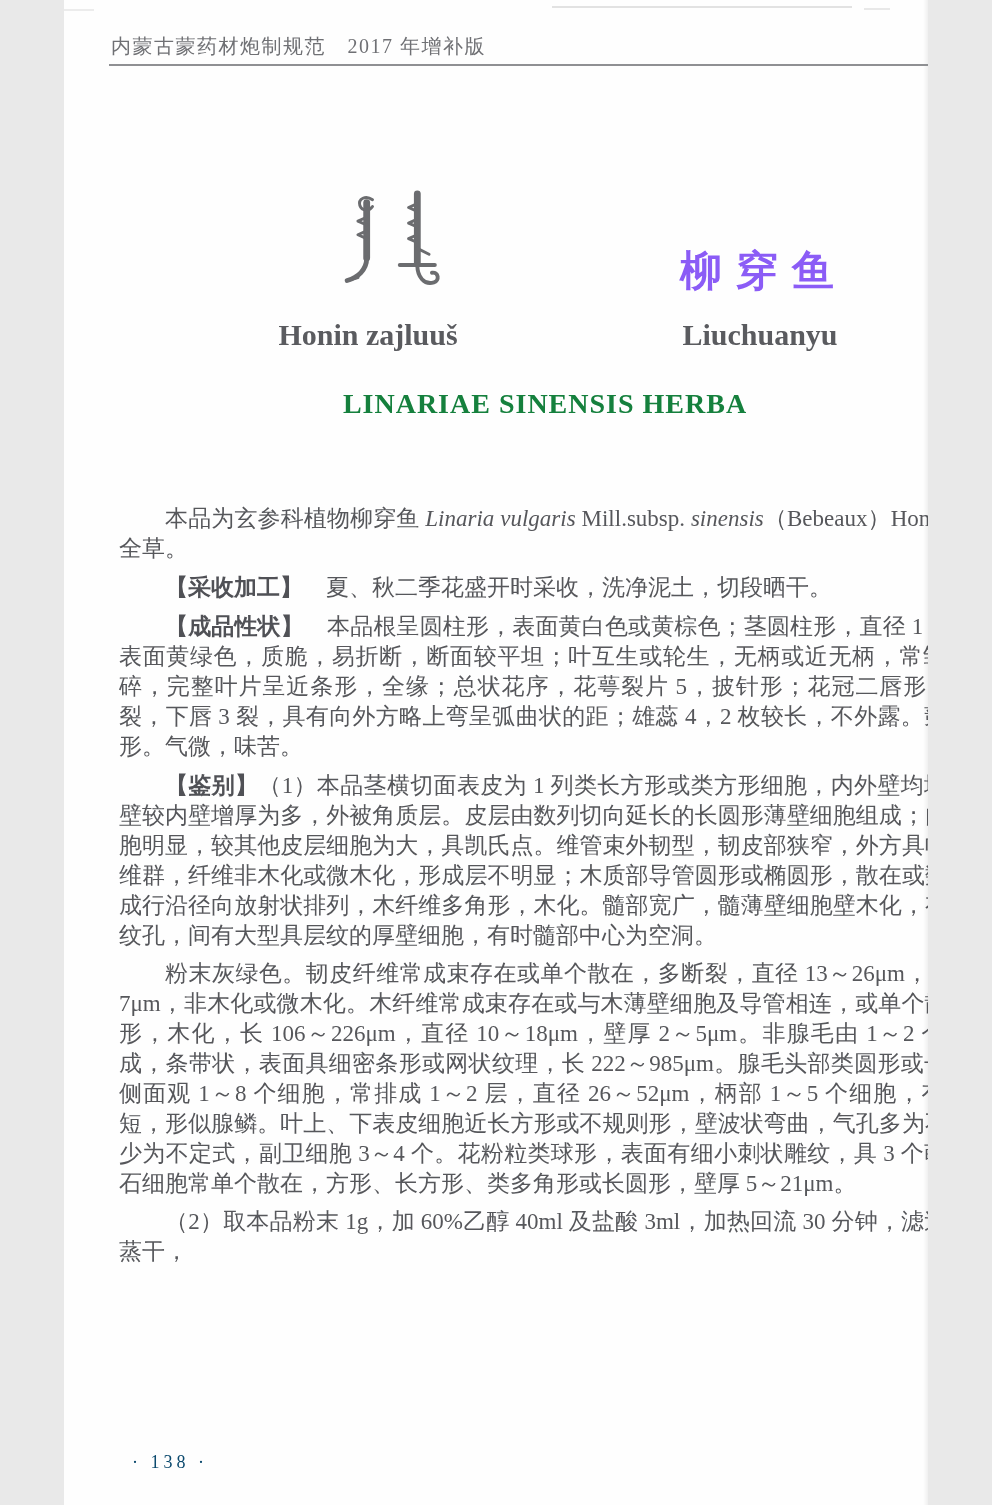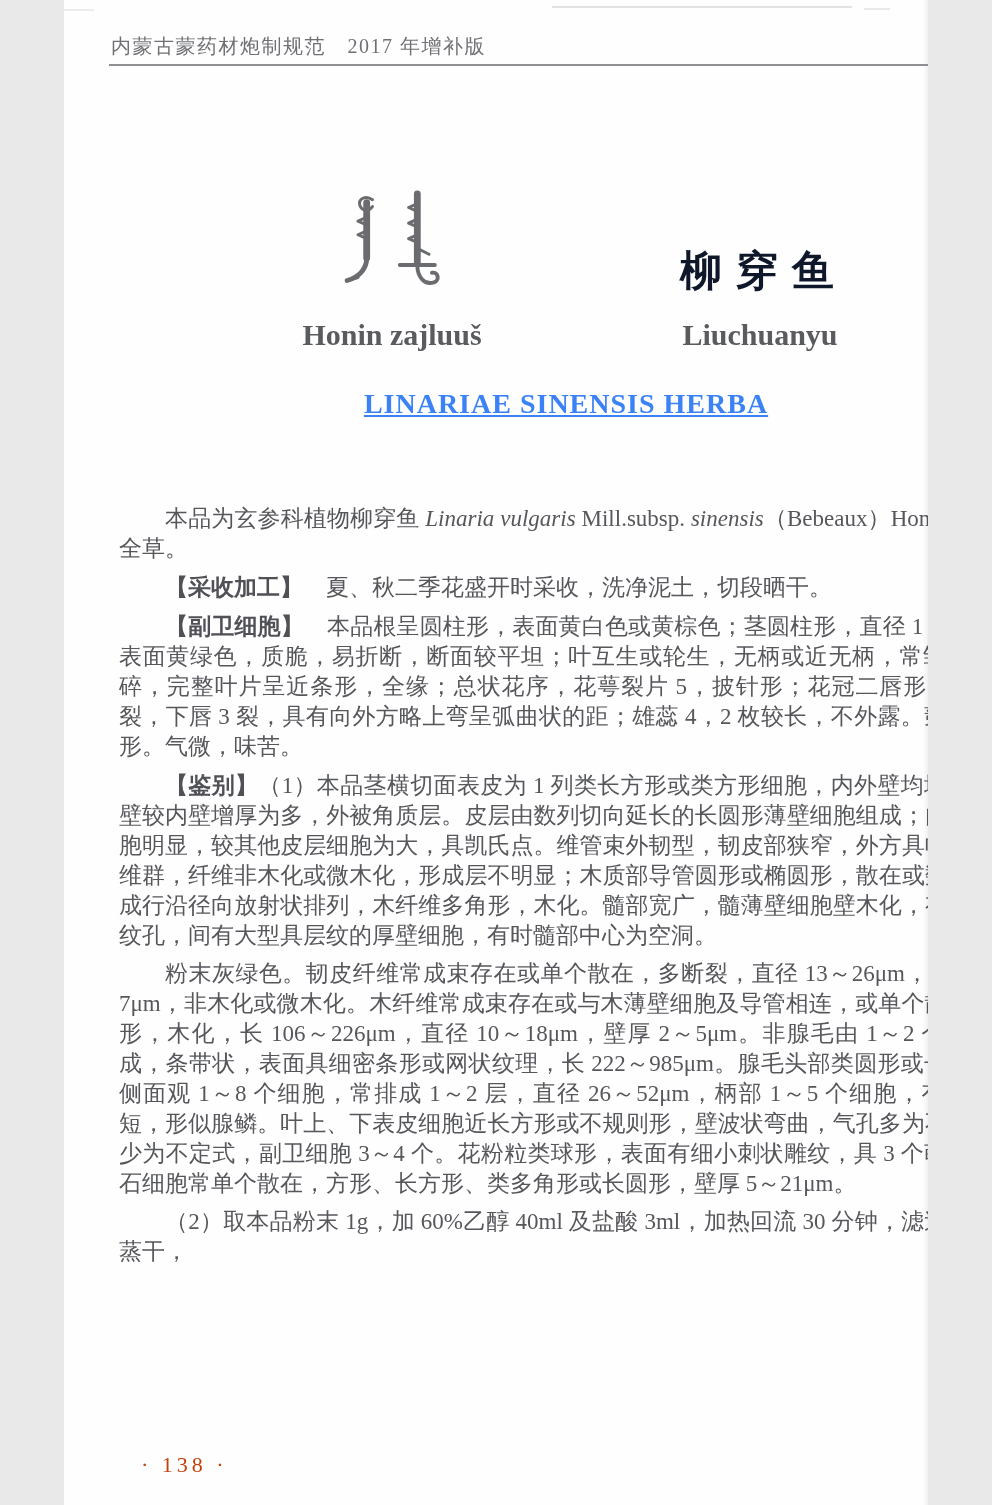--- a/index.html
+++ b/index.html
@@ -52,46 +52,45 @@
     width: 132px; height: 112px;
   }
 
   .cn-title {
     position: absolute;
     left: 700px; top: 243px;
     transform: translateX(-50%);
     font-size: 42px;
     font-weight: 700;
     letter-spacing: 14px;
-    color: #0f172a;
+    color: #8b5cf6;
     white-space: nowrap;
   }
 
   .translit {
     position: absolute;
     top: 318px;
     transform: translateX(-50%);
     font-size: 30px;
     font-weight: 700;
     color: #5a5b5f;
     white-space: nowrap;
   }
-  .translit.mong { left: 304px; margin-left: 24px; }
+  .translit.mong { left: 304px; }
   .translit.piny { left: 696px; }
 
   .latin-name {
     position: absolute;
-    left: 502px; top: 388px;
+    left: 481px; top: 388px;
     transform: translateX(-50%);
     font-size: 28px;
     font-weight: 700;
     letter-spacing: 1px;
-    color: #3b82f6;
+    color: #15803d;
     white-space: nowrap;
-    text-decoration: underline;
   }
 
   .body-text {
     position: absolute;
     left: 47px; top: 496px;
     width: 914px;
   }
   .body-text p.para {
     margin: 8px;
     font-size: 23px;
@@ -102,24 +101,24 @@
   }
   .seg-bold {
     font-family: "Liberation Sans", sans-serif;
     font-weight: 700;
     color: #505156;
   }
   .seg-italic { font-style: italic; }
 
   .page-number {
     position: absolute;
-    left: 77px; top: 1452px;
-    font-size: 22px;
+    left: 68px; top: 1452px;
+    font-size: 18px;
     letter-spacing: 4px;
-    color: #c2410c;
+    color: #0c4a6e;
     white-space: pre;
   }
 
   .mong-stroke {
     stroke: #6b6c6f;
     fill: none;
     stroke-linecap: round;
     stroke-linejoin: round;
   }
 </style>
@@ -159,21 +158,21 @@
 
   <div class="translit mong">Honin zajluuš</div>
 
   <div class="translit piny">Liuchuanyu</div>
 
   <div class="latin-name">LINARIAE SINENSIS HERBA</div>
 
   <div class="body-text">
       <p class="para"><span>本品为玄参科植物柳穿鱼 </span><span class="seg-italic">Linaria vulgaris</span><span> Mill.subsp. </span><span class="seg-italic">sinensis</span><span>（Bebeaux）Hong 的干燥全草。</span></p>
       <p class="para"><span class="seg-bold">【采收加工】</span><span>　夏、秋二季花盛开时采收，洗净泥土，切段晒干。</span></p>
-      <p class="para"><span class="seg-bold">【副卫细胞】</span><span>　本品根呈圆柱形，表面黄白色或黄棕色；茎圆柱形，直径 1～5mm，表面黄绿色，质脆，易折断，断面较平坦；叶互生或轮生，无柄或近无柄，常皱缩、破碎，完整叶片呈近条形，全缘；总状花序，花萼裂片 5，披针形；花冠二唇形，上唇 2 裂，下唇 3 裂，具有向外方略上弯呈弧曲状的距；雄蕊 4，2 枚较长，不外露。蒴果卵球形。气微，味苦。</span></p>
+      <p class="para"><span class="seg-bold">【成品性状】</span><span>　本品根呈圆柱形，表面黄白色或黄棕色；茎圆柱形，直径 1～5mm，表面黄绿色，质脆，易折断，断面较平坦；叶互生或轮生，无柄或近无柄，常皱缩、破碎，完整叶片呈近条形，全缘；总状花序，花萼裂片 5，披针形；花冠二唇形，上唇 2 裂，下唇 3 裂，具有向外方略上弯呈弧曲状的距；雄蕊 4，2 枚较长，不外露。蒴果卵球形。气微，味苦。</span></p>
       <p class="para"><span class="seg-bold">【鉴别】</span><span>（1）本品茎横切面表皮为 1 列类长方形或类方形细胞，内外壁均增厚，外壁较内壁增厚为多，外被角质层。皮层由数列切向延长的长圆形薄壁细胞组成；内皮层细胞明显，较其他皮层细胞为大，具凯氏点。维管束外韧型，韧皮部狭窄，外方具帽状的纤维群，纤维非木化或微木化，形成层不明显；木质部导管圆形或椭圆形，散在或数个排列成行沿径向放射状排列，木纤维多角形，木化。髓部宽广，髓薄壁细胞壁木化，有时可见纹孔，间有大型具层纹的厚壁细胞，有时髓部中心为空洞。</span></p>
       <p class="para"><span>粉末灰绿色。韧皮纤维常成束存在或单个散在，多断裂，直径 13～26μm，壁厚 3～7μm，非木化或微木化。木纤维常成束存在或与木薄壁细胞及导管相连，或单个散在，梭形，木化，长 106～226μm，直径 10～18μm，壁厚 2～5μm。非腺毛由 1～2 个细胞组成，条带状，表面具细密条形或网状纹理，长 222～985μm。腺毛头部类圆形或长圆形，侧面观 1～8 个细胞，常排成 1～2 层，直径 26～52μm，柄部 1～5 个细胞，有的柄极短，形似腺鳞。叶上、下表皮细胞近长方形或不规则形，壁波状弯曲，气孔多为不等式，少为不定式，副卫细胞 3～4 个。花粉粒类球形，表面有细小刺状雕纹，具 3 个萌发孔。石细胞常单个散在，方形、长方形、类多角形或长圆形，壁厚 5～21μm。</span></p>
       <p class="para"><span>（2）取本品粉末 1g，加 60%乙醇 40ml 及盐酸 3ml，加热回流 30 分钟，滤过，滤液蒸干，</span></p>
     </div>
 
   <div class="page-number">· 138 ·</div>
 
 </div>
 
 </body></html>

